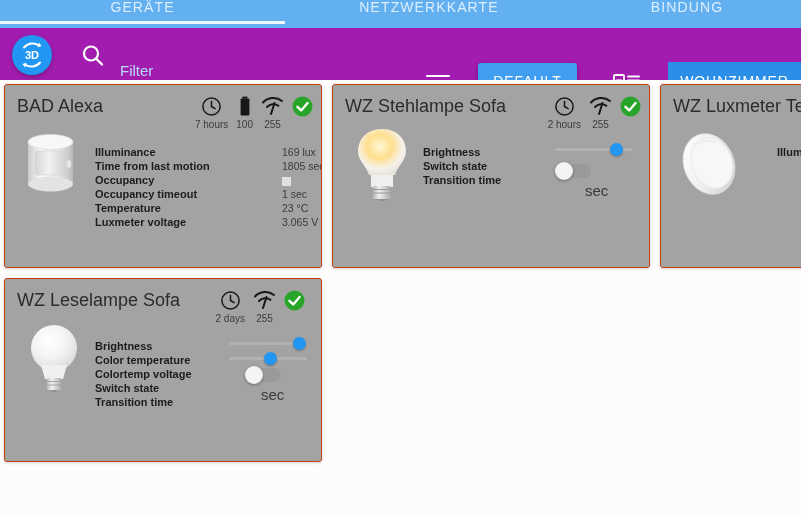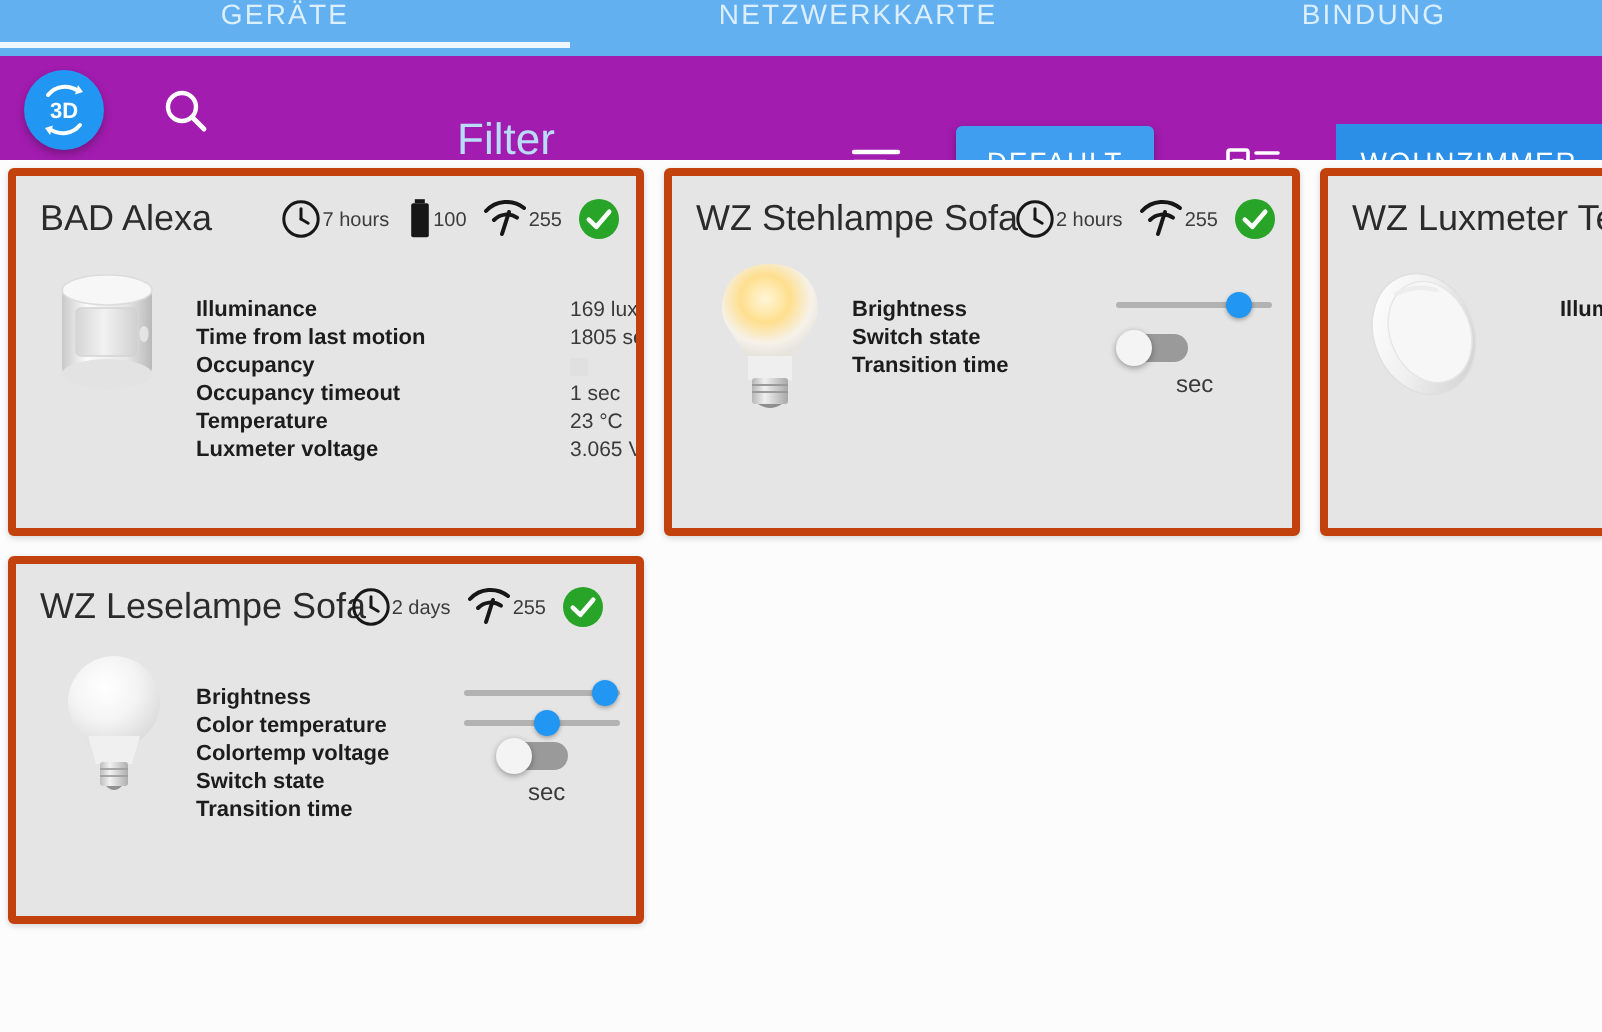--- a/index.html
+++ b/index.html
@@ -65,29 +65,28 @@
     justify-content: center;
   }
   .logo3d svg { display:block; }
   .search-icon {
     position: absolute;
     left: 80px; top: 15px;
     width: 26px; height: 26px;
   }
   .filter-input {
     position: absolute;
-    left: 108px; top: 30px;
+    left: 120px; top: 30px;
     width: 290px; height: 24px;
     border: none;
     background: transparent;
     outline: none;
     color: #ffffff;
-    font-size: 22px;
+    font-size: 15px;
     font-family: "Liberation Sans", sans-serif;
-    text-align: center;
   }
   .filter-input::placeholder { color: #b9dcf8; opacity: 1; }
 
   .sort-icon {
     position: absolute;
     left: 424px; top: 42px;
     width: 30px; height: 22px;
   }
   .btn-default {
     position: absolute;
@@ -125,22 +124,22 @@
   .content {
     position: absolute;
     top: 80px; left: 0;
     width: 801px;
     height: 436px;
     background: #fcfcfc;
   }
 
   .card {
     position: absolute;
-    background: #e5e5e5;
-    border: 4px solid #c2410c;
+    background: #a3a3a3;
+    border: 1px solid #c2410c;
     border-radius: 3px;
     box-shadow: 0 1px 3px rgba(0,0,0,.16);
     overflow: hidden;
   }
   .card.c0 { left: 4px;   top: 4px;   width: 318px; height: 184px; }
   .card.c1 { left: 332px; top: 4px;   width: 318px; height: 184px; }
   .card.c2 { left: 660px; top: 4px;   width: 318px; height: 184px; }
   .card.c3 { left: 4px;   top: 198px; width: 318px; height: 184px; }
 
   .card-title {
@@ -153,20 +152,21 @@
 
   
   .status {
     position: absolute;
     top: 10px;
     display: flex;
     align-items: flex-start;
   }
   .status-item {
     display: flex;
+    flex-direction: column;
     align-items: center;
     margin-left: 8px;
   }
   .status-item .sglyph { height: 22px; display:flex; align-items:center; }
   .status-item .slabel {
     font-size: 10px;
     color: #3c3c3c;
     margin-top: 2px;
     white-space: nowrap;
   }
@@ -244,21 +244,21 @@
   .toggle .tknob {
     position: absolute;
     left: 0; top: -1px;
     width: 18px; height: 18px;
     border-radius: 50%;
     background: #f4f4f4;
     box-shadow: 0 1px 3px rgba(0,0,0,.35);
   }
   .unit-label {
     position: absolute;
-    font-size: 12px;
+    font-size: 15px;
     color: #3a3a3a;
   }
 </style>
 </head>
 <body>
 
 <div class="tabbar">
   <div class="tab t0">GERÄTE</div>
   <div class="tab t1">NETZWERKKARTE</div>
   <div class="tab t2">BINDUNG</div>

